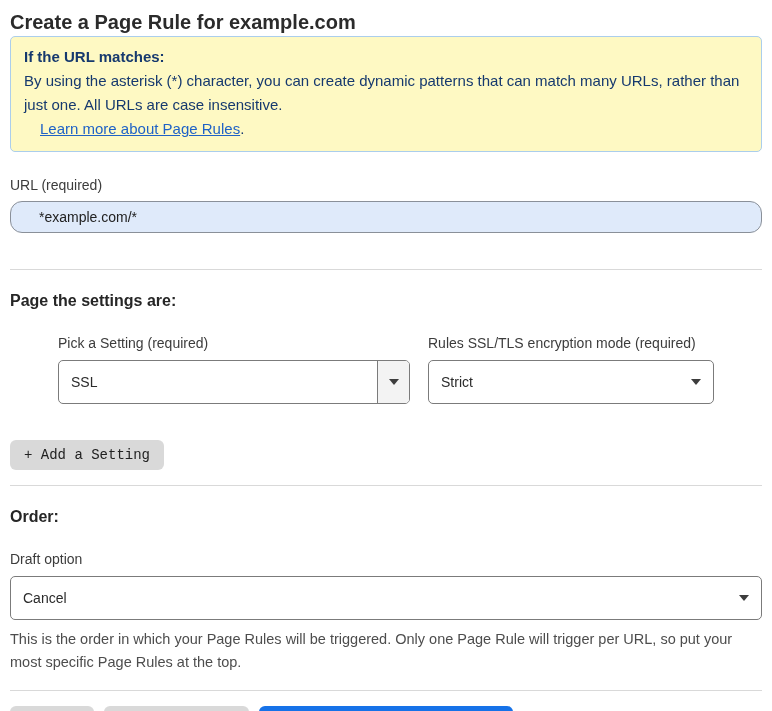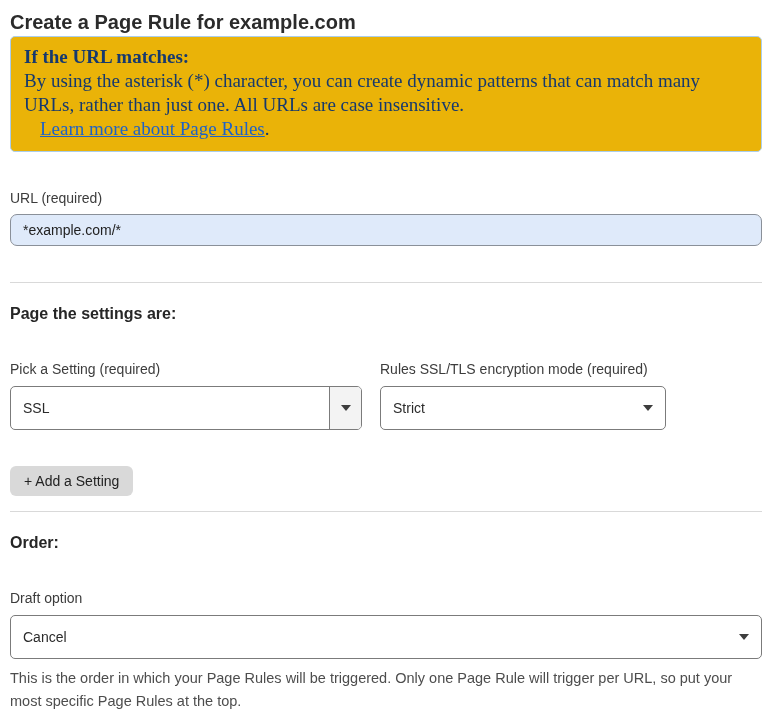--- a/index.html
+++ b/index.html
@@ -11,64 +11,64 @@
     overflow: hidden;
   }
   .page { padding: 8px 10px 0 10px; }
 
   h1.page-title {
     font-size: 20px; line-height: 28px; font-weight: 700;
     color: #2b2b2b; 
   }
 
   .info-box {
-    background: #eab308;
+    background: #fef9c3;
     border: 1px solid #abceec;
     border-radius: 5px;
     padding: 8px 13px 10px 13px;
     color: #16396e;
-    font-size: 19px; line-height: 24px; font-family: Liberation Serif, serif;
+    font-size: 15px; line-height: 24px;
   }
   .info-box .info-heading { font-weight: 700; }
   .info-box a.info-link {
     color: #1f62c6; text-decoration: underline; cursor: pointer; margin-left: 16px;
   }
 
   .field-label {
     display: block;
-    margin-top: 37px;
+    margin-top: 24px;
     font-size: 14px; line-height: 18px; color: #3c3c3c;
   }
 
   .url-input {
     display: block; width: 100%;
     margin-top: 7px;
     height: 32px;
     background: #dfeafa;
     border: 1px solid #8a9099;
-    border-radius: 7px;
-    padding: 0 12px;
+    border-radius: 12px;
+    padding: 0 28px;
     font-family: "Liberation Sans", sans-serif;
     font-size: 14px; color: #222222;
   }
 
   hr.divider {
     border: none; border-top: 1px solid #d9d9d9;
     margin-top: 36px;
   }
   hr.divider.tight { margin-top: 15px; }
   hr.divider.mid { margin-top: 16px; }
 
   h2.section-heading {
     margin-top: 22px;
     font-size: 16px; line-height: 18px; font-weight: 700;
     color: #262626;
   }
 
-  .settings-row { display: flex; gap: 18px; }
+  .settings-row { display: flex; gap: 18px; justify-content: center; }
   .col-setting { width: 352px; }
   .col-mode { width: 286px; }
 
   .selectbox {
     margin-top: 8px;
     height: 44px;
     border: 1px solid #7b7b7b;
     border-radius: 5px;
     background: #ffffff;
     display: flex; align-items: center;
@@ -91,21 +91,21 @@
   .tri-down {
     width: 0; height: 0;
     border-left: 5px solid transparent;
     border-right: 5px solid transparent;
     border-top: 6px solid #3d3d3d;
   }
 
   .btn {
     display: inline-block;
     border: none; border-radius: 6px;
-    font-family: Liberation Sans, sans-serif;
+    font-family: Liberation Mono, monospace;
     font-size: 14px; color: #222222;
     background: #d9d9d9;
     padding: 0 14px; height: 30px; line-height: 30px;
     cursor: pointer;
   }
   .add-setting-btn { margin-top: 36px; }
 
   .help-text {
     margin-top: 8px;
     font-size: 14.5px; line-height: 23px;

